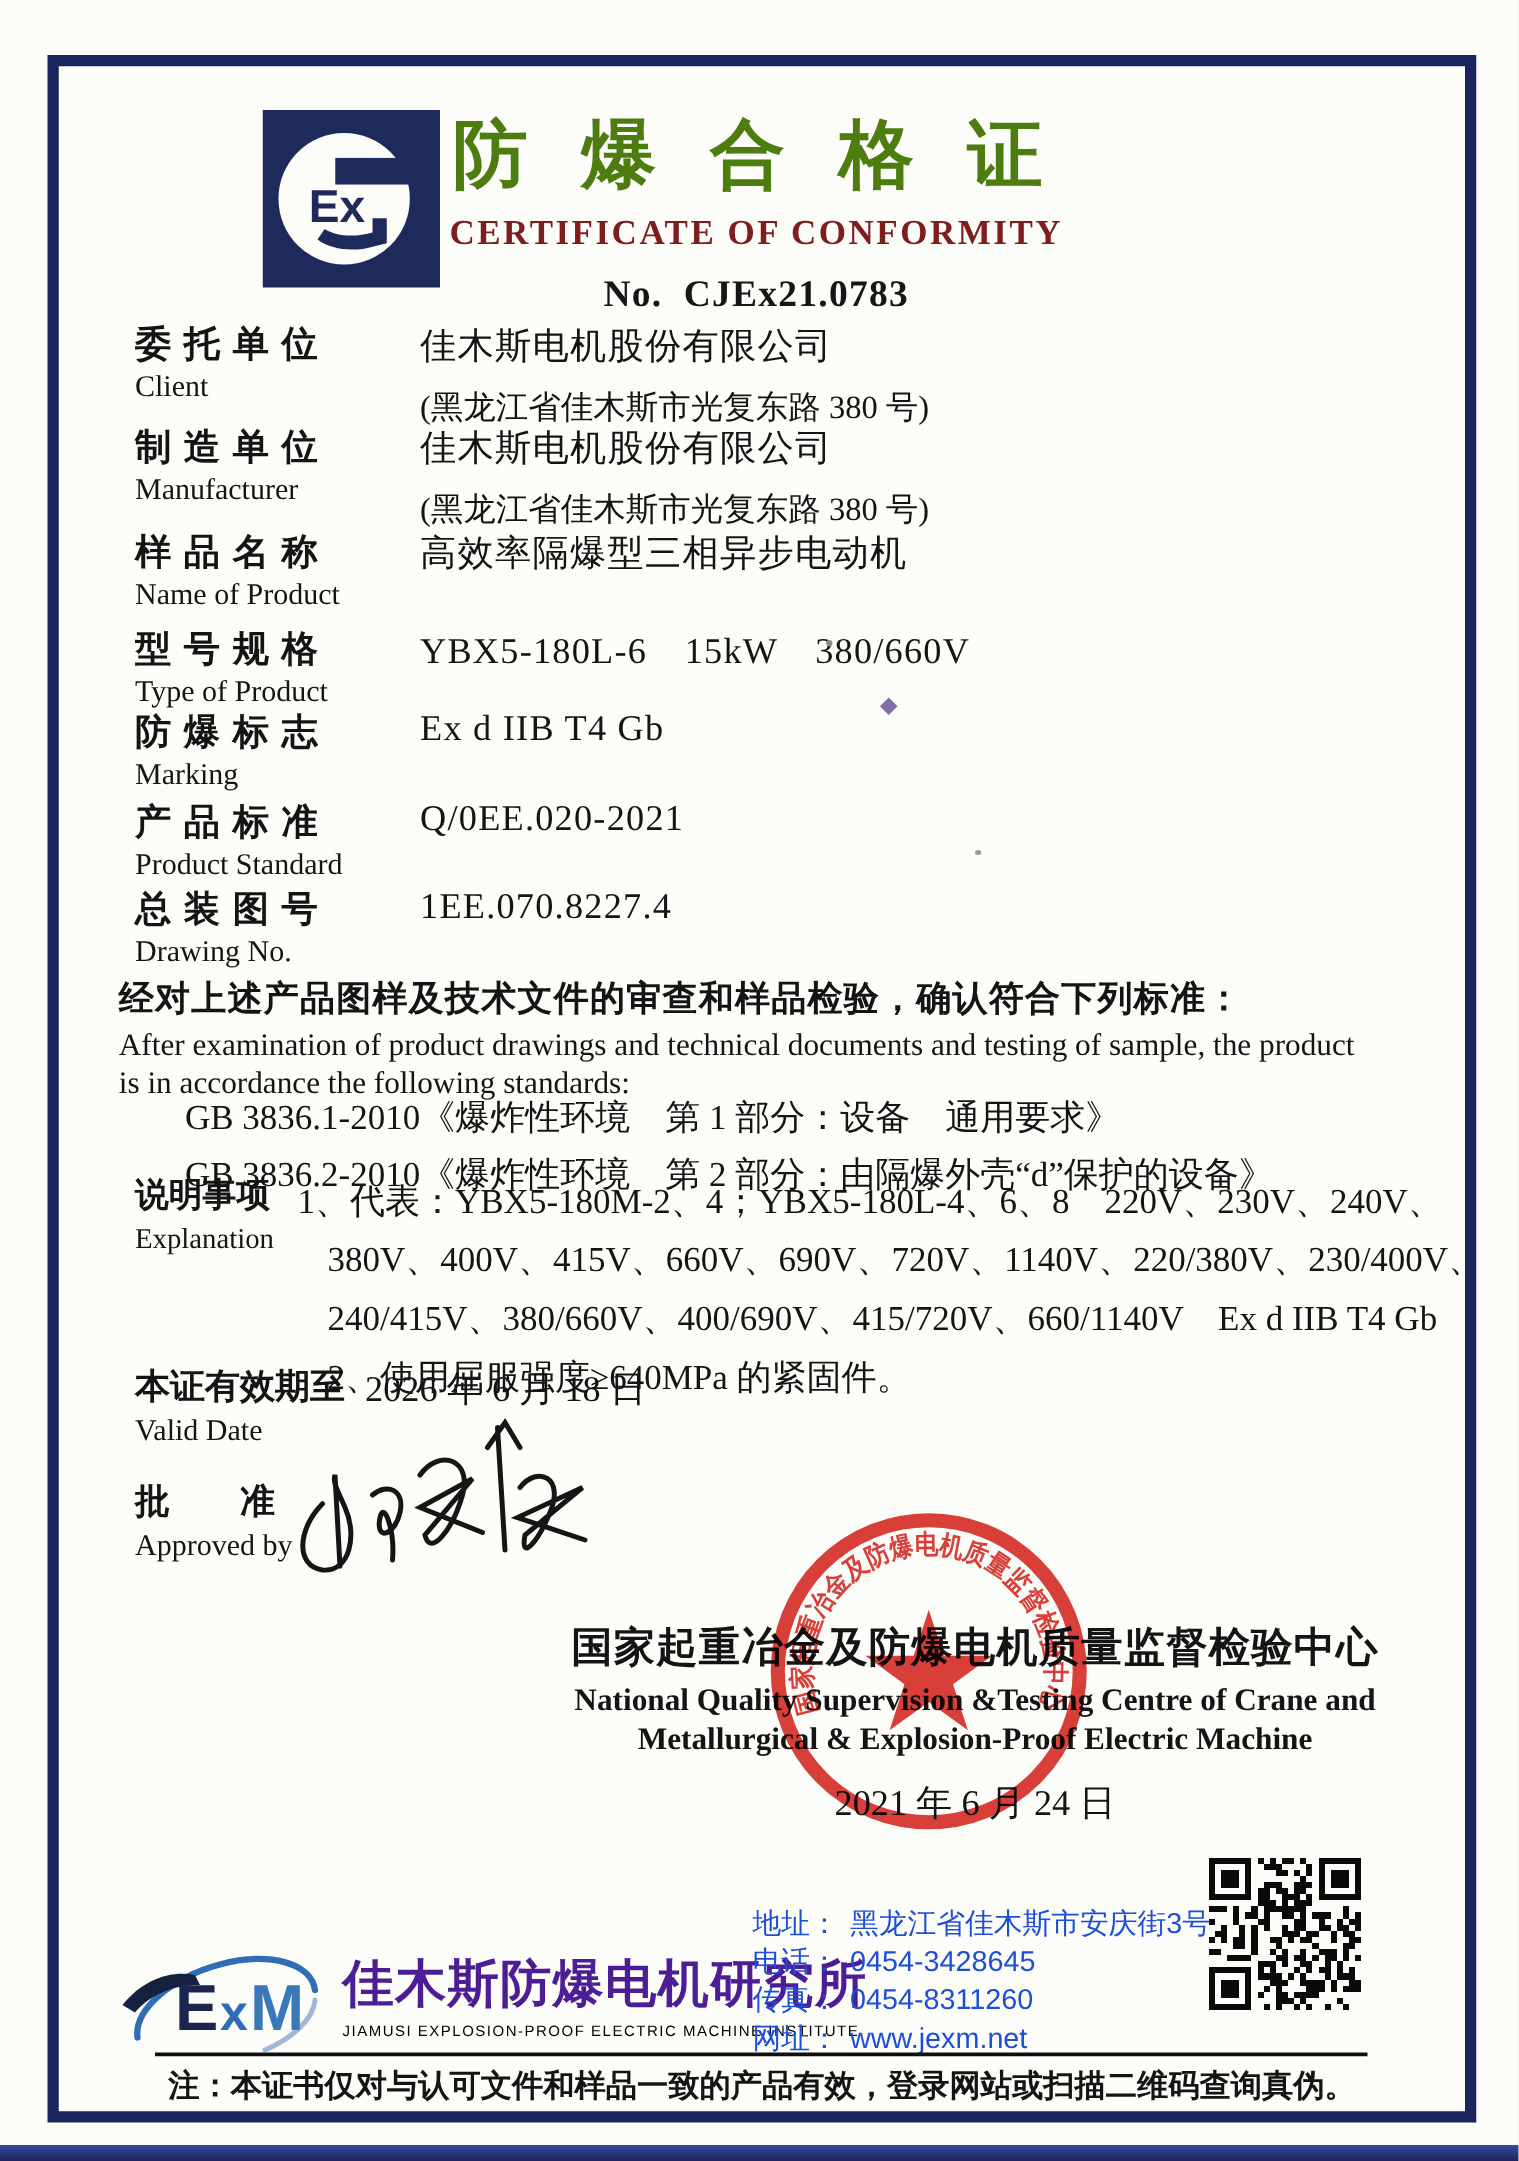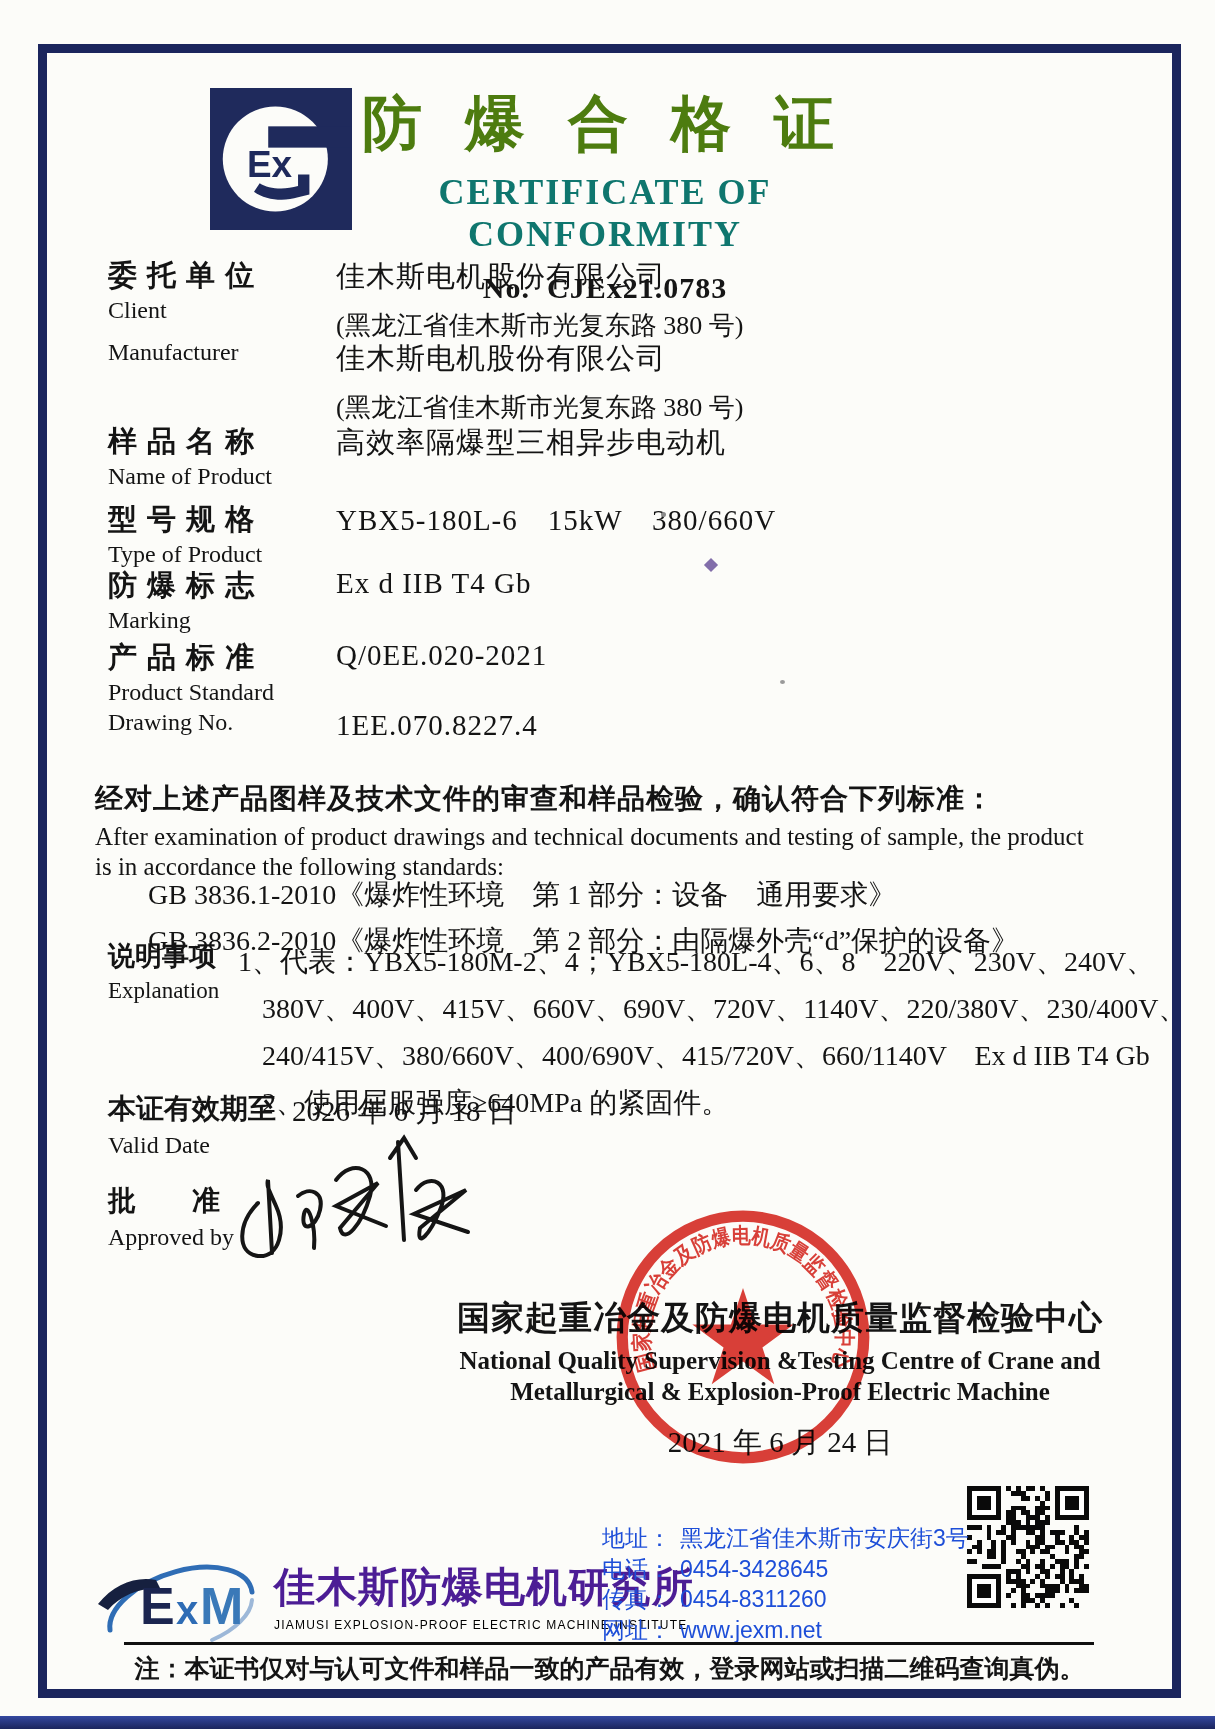--- a/index.html
+++ b/index.html
@@ -14,22 +14,22 @@
     border:9px solid #1b255d;
   }
   .bottom-strip { position:absolute; left:0; top:1716px; width:1215px; height:13px;
     background:linear-gradient(#3448a0,#1b255d); }
 
   
   .ex-logo { position:absolute; left:210px; top:78px; width:142px; height:162px; }
   .titles  { position:absolute; left:320px; top:84px; width:570px; text-align:center; }
   .title-cn { font-family:"Liberation Serif", serif; font-weight:bold; font-size:60px;
     letter-spacing:14px; color:#4d7c0f; white-space:nowrap; }
-  .title-en { font-family:"Liberation Serif", serif; font-weight:bold; font-size:36px;
-    letter-spacing:2px; color:#0f766e; margin-top:6px; }
+  .title-en { font-family:"Liberation Serif", serif; font-weight:bold; font-size:28px;
+    letter-spacing:2px; color:#7f1d1d; margin-top:6px; }
   .cert-no { font-size:30px; font-weight:600; color:#161616; margin-top:16px; letter-spacing:1px; }
 
   
   .field-row { position:absolute; left:108px; display:flex; width:1000px; }
   .f-label { width:228px; flex:0 0 228px; }
   .f-cn { font-family:"Liberation Sans", sans-serif; font-weight:bold; font-size:29px;
     letter-spacing:1px; white-space:nowrap; }
   .f-en { font-size:24px; margin-top:1px; }
   .f-value { padding-top:1px; }
   .f-val { font-size:29px; letter-spacing:1px; }
@@ -119,20 +119,21 @@
       <div class="f-cn">委 托 单 位</div>
       <div class="f-en">Client</div>
     </div>
     <div class="f-value">
       <div class="f-val">佳木斯电机股份有限公司</div>
       <div class="f-addr">(黑龙江省佳木斯市光复东路 380 号)</div>
     </div>
   </div>
   <div class="field-row" style="top:338px">
     <div class="f-label">
+      <div class="f-cn">制 造 单 位</div>
       <div class="f-en">Manufacturer</div>
     </div>
     <div class="f-value">
       <div class="f-val">佳木斯电机股份有限公司</div>
       <div class="f-addr">(黑龙江省佳木斯市光复东路 380 号)</div>
     </div>
   </div>
   <div class="field-row" style="top:422px">
     <div class="f-label">
       <div class="f-cn">样 品 名 称</div>
@@ -164,20 +165,21 @@
     <div class="f-label">
       <div class="f-cn">产 品 标 准</div>
       <div class="f-en">Product Standard</div>
     </div>
     <div class="f-value">
       <div class="f-val">Q/0EE.020-2021</div>
     </div>
   </div>
   <div class="field-row" style="top:708px">
     <div class="f-label">
+      <div class="f-cn">总 装 图 号</div>
       <div class="f-en">Drawing No.</div>
     </div>
     <div class="f-value">
       <div class="f-val">1EE.070.8227.4</div>
     </div>
   </div>
 
   <div class="statement">
     <div class="st-cn">经对上述产品图样及技术文件的审查和样品检验，确认符合下列标准：</div>
     <div class="st-en">

